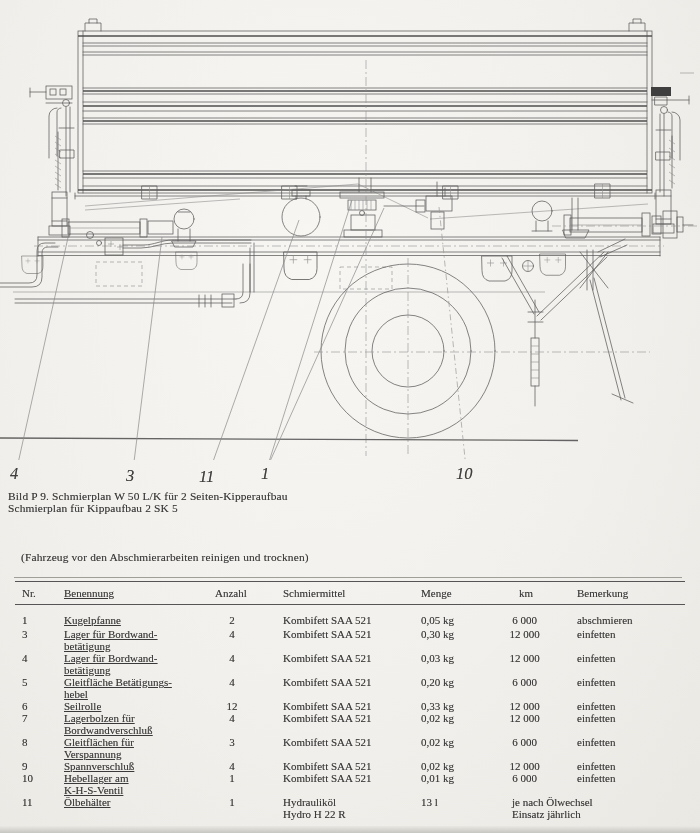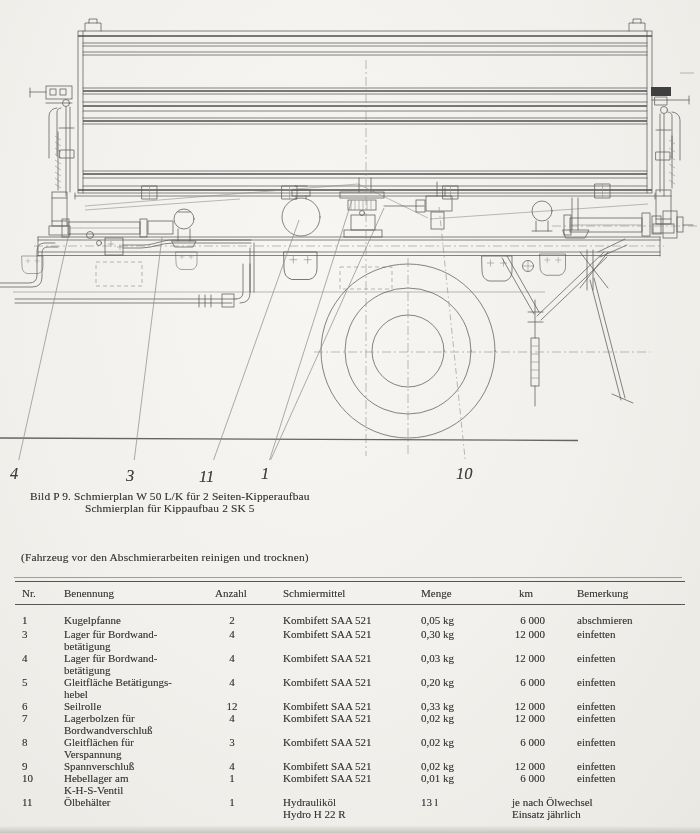--- a/index.html
+++ b/index.html
@@ -13,37 +13,37 @@
   svg.drawing{position:absolute;left:0;top:0;}
   .s{stroke:#5c5c5c;fill:none;stroke-width:.75;stroke-linecap:round;}
   .h{stroke:#4f4f4f;fill:none;stroke-width:1.4;}
   .lt{stroke:#8f8f8f;fill:none;stroke-width:.6;}
   .dd{stroke:#929292;fill:none;stroke-width:.6;stroke-dasharray:9 3 2 3;}
   .dsh{stroke:#8a8a8a;fill:none;stroke-width:.6;stroke-dasharray:4 3;}
   .ldr{stroke:#8a8a8a;fill:none;stroke-width:.7;}
   .ldrd{stroke:#9a9a9a;fill:none;stroke-width:.7;stroke-dasharray:6 3 1.5 3;}
   .callout{position:absolute;font-style:italic;font-size:16.5px;color:#3f3f3f;
     text-shadow:0 0 .5px rgba(63,63,63,.55);}
-  .caption{position:absolute;left:30px;top:490px;font-size:11.4px;line-height:12.4px;
-    letter-spacing:.15px;text-shadow:0 0 .5px rgba(60,60,60,.5);text-align:center;}
+  .caption{position:absolute;left:8px;top:490px;font-size:11.4px;line-height:12.4px;
+    letter-spacing:.15px;text-shadow:0 0 .5px rgba(60,60,60,.5);}
   .prep-note{position:absolute;left:15px;top:551px;font-size:11.4px;
     letter-spacing:.15px;text-shadow:0 0 .5px rgba(60,60,60,.5);margin-left:6px;}
   .rule-top{position:absolute;left:14px;top:577px;width:668px;height:1px;background:#a09e98;}
   .tblwrap{position:absolute;left:15px;top:581px;width:670px;}
   table.t{border-collapse:collapse;width:670px;font-size:11px;line-height:12px;
     table-layout:fixed;color:#3a3a3a;text-shadow:0 0 .5px rgba(60,60,60,.5);}
   table.t{border-top:1.2px solid #555;}
   .t th{font-weight:normal;text-align:left;vertical-align:top;
     padding:5px 0 5px;border-bottom:1.1px solid #555;}
   .t td{vertical-align:top;padding:0;}
-  .t .pl7{padding-left:7px;margin-top:20px;}  .t .pl6{padding-left:6px;}
+  .t .pl7{padding-left:7px;margin-top:20px;}  .t .pl6{padding-left:6px;text-decoration:underline;}
   .t .pl8{padding-left:8px;margin-top:20px;}  .t .pl25{padding-left:25px;}
   .t .ctr{text-align:center;padding-right:18px;}
   .t .kmh{text-align:center;padding-right:4px;}
-  .t .rt{text-align:right;padding-right:7px;}
+  .t .rt{text-align:center;padding-right:7px;}
   .t tr.first td{padding-top:9px;padding-bottom:2px;}
   .cell-line{display:block;}
 </style>
 </head>
 <body>
 
 <div class="page">
 
   <svg class="drawing" viewBox="0 0 700 460" width="700" height="460">
 

